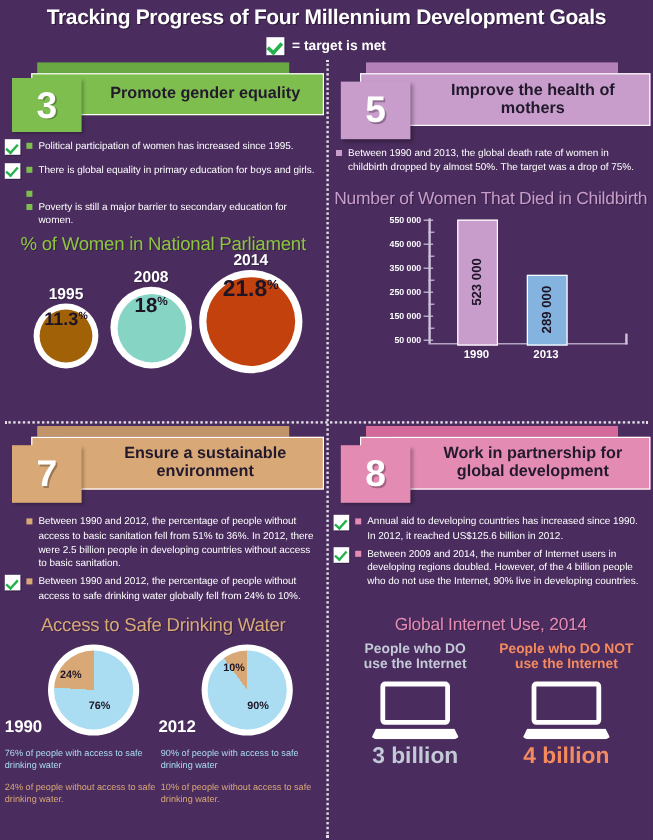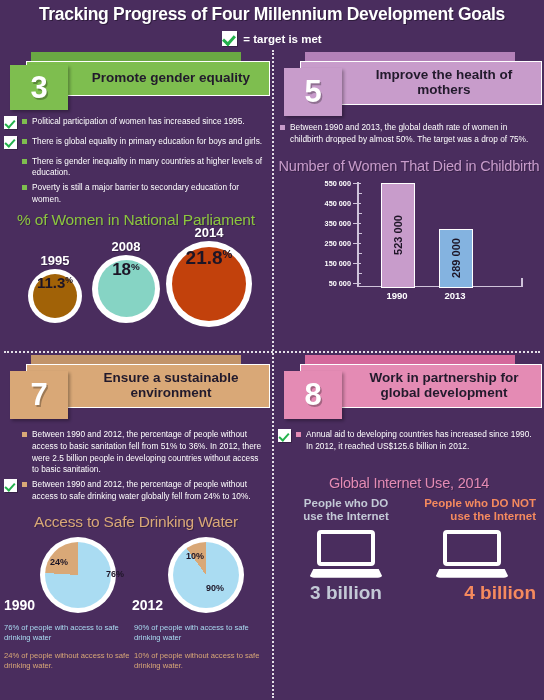--- a/index.html
+++ b/index.html
@@ -184,21 +184,20 @@
           <div class="fact-row">
         <span class="tick-slot"><span class="chk"></span></span>
         <span class="sq" style="background:#7ebe4f;"></span>
         <span class="ftext">There is global equality in primary education for boys and girls.</span>
       </div>
         </li>
       <li>
           <div class="fact-row">
         <span class="tick-slot"></span>
         <span class="sq" style="background:#7ebe4f;"></span>
-        <span class="ftext">There is gender inequality in many countries at higher levels of education.</span>
       </div>
         </li>
       <li>
           <div class="fact-row">
         <span class="tick-slot"></span>
         <span class="sq" style="background:#7ebe4f;"></span>
         <span class="ftext">Poverty is still a major barrier to secondary education for women.</span>
       </div>
         </li>
     </ul>
@@ -325,21 +324,21 @@
 
     <div class="sec-title" style="color:#d9a877;margin-top:10px;font-size:15.5px;">Access to Safe Drinking Water</div>
 
     <div class="pies">
 
       <div class="pie-wrap" style="left:40px;top:6px;">
         <div class="pie-ring" style="width:76px;height:76px;">
           <div class="pie" style="width:66px;height:66px;background:conic-gradient(#aadcf2 0deg 273.6deg, #d9a877 273.6deg 360deg);"></div>
         </div>
         <div class="pie-lbl" style="left:10px;top:20px;">24%</div>
-        <div class="pie-lbl" style="left:34px;top:32px;margin-left:32px;">76%</div>
+        <div class="pie-lbl" style="left:34px;top:46px;">76%</div>
       </div>
       <div class="pie-year" style="left:4px;top:66px;">1990</div>
 
       <div class="pie-wrap" style="left:168px;top:6px;">
         <div class="pie-ring" style="width:76px;height:76px;">
           <div class="pie" style="width:66px;height:66px;background:conic-gradient(#aadcf2 0deg 324deg, #d9a877 324deg 360deg);"></div>
         </div>
         <div class="pie-lbl" style="left:18px;top:14px;">10%</div>
         <div class="pie-lbl" style="left:38px;top:46px;">90%</div>
       </div>
@@ -363,38 +362,45 @@
     </div>
 
     <ul class="facts" style="margin:14px 8px 0 4px;">
       <li>
           <div class="fact-row">
         <span class="tick-slot"><span class="chk"></span></span>
         <span class="sq" style="background:#e48bb4;"></span>
         <span class="ftext">Annual aid to developing countries has increased since 1990. In 2012, it reached US$125.6 billion in 2012.</span>
       </div>
         </li>
+      <li>
+          <div class="fact-row">
+        <span class="tick-slot"><span class="chk"></span></span>
+        <span class="sq" style="background:#e48bb4;"></span>
+        <span class="ftext">Between 2009 and 2014, the number of Internet users in developing regions doubled. However, of the 4 billion people who do not use the Internet, 90% live in developing countries.</span>
+      </div>
+        </li>
     </ul>
 
     <div class="sec-title" style="color:#e48bb4;margin-top:22px;font-size:14.5px;">Global Internet Use, 2014</div>
 
     <div style="position:relative;height:130px;margin-top:6px;">
       <div class="net-col" style="left:8px;top:0;color:#c3c9d6;">
         <div class="net-head">
           <div>People who DO</div>
           <div>use the Internet</div>
         </div>
         <div class="laptop">
           <div class="lap-screen"></div>
             <div class="lap-base"></div>
         </div>
         <div class="net-val">3 billion</div>
       </div>
 
-      <div class="net-col" style="left:134px;top:0;color:#f58a5e;text-align:right;">
+      <div class="net-col" style="left:134px;top:0;color:#f58a5e;">
         <div class="net-head">
           <div>People who DO NOT</div>
           <div>use the Internet</div>
         </div>
         <div class="laptop">
           <div class="lap-screen"></div>
             <div class="lap-base"></div>
         </div>
         <div class="net-val">4 billion</div>
       </div>

